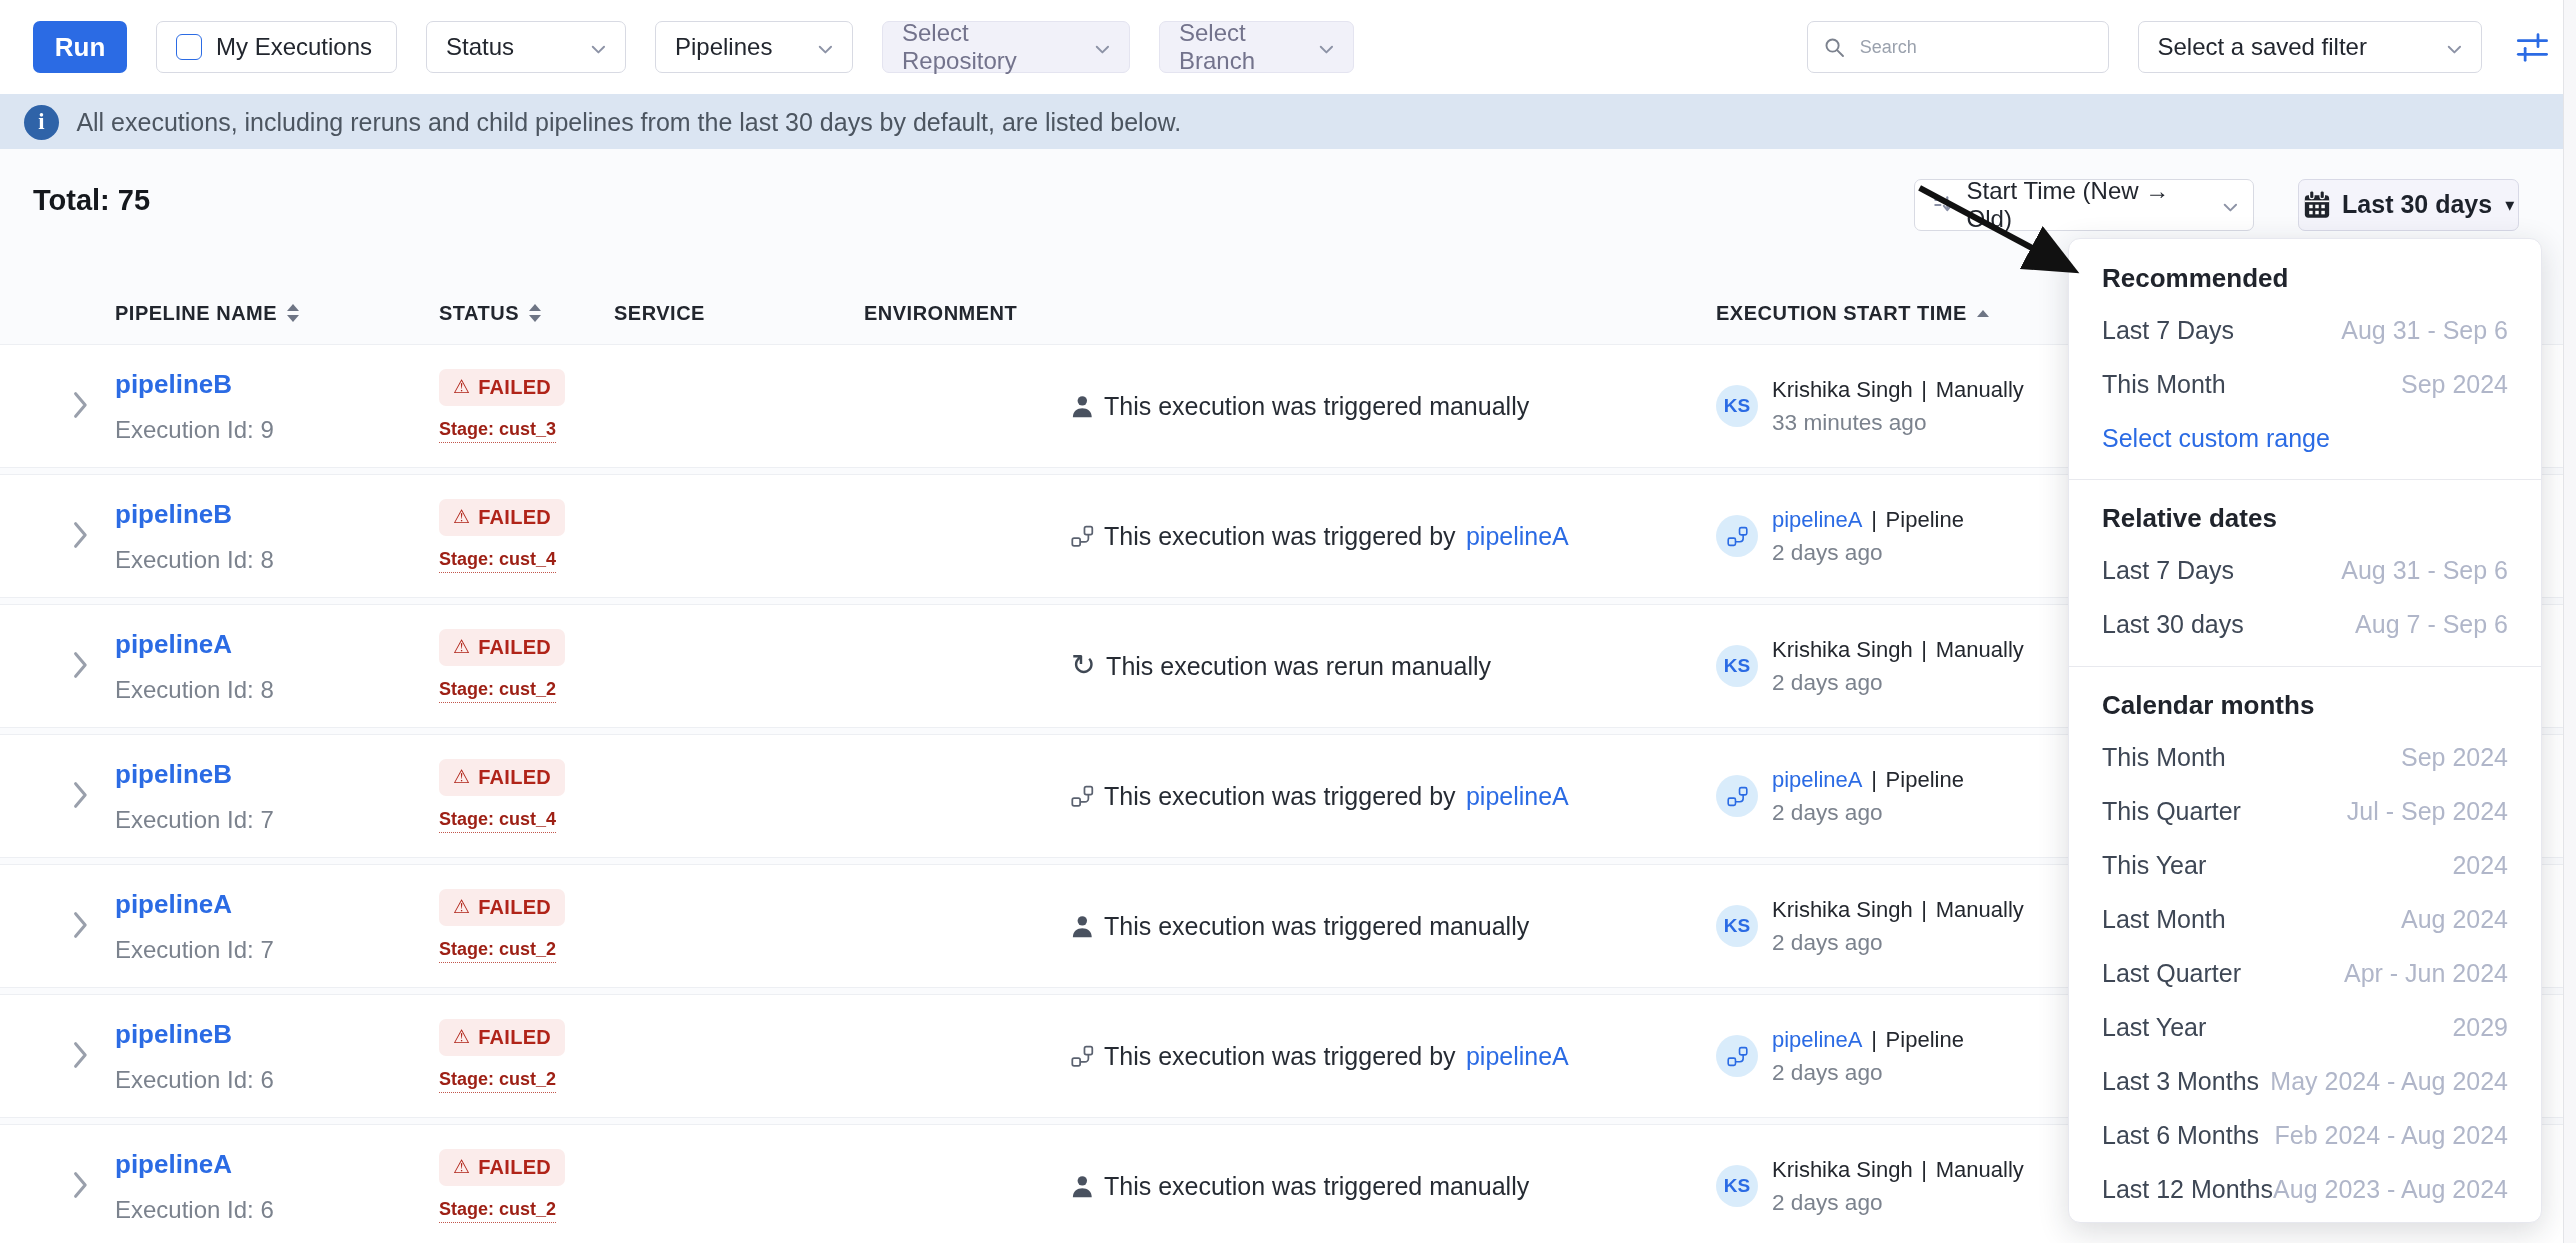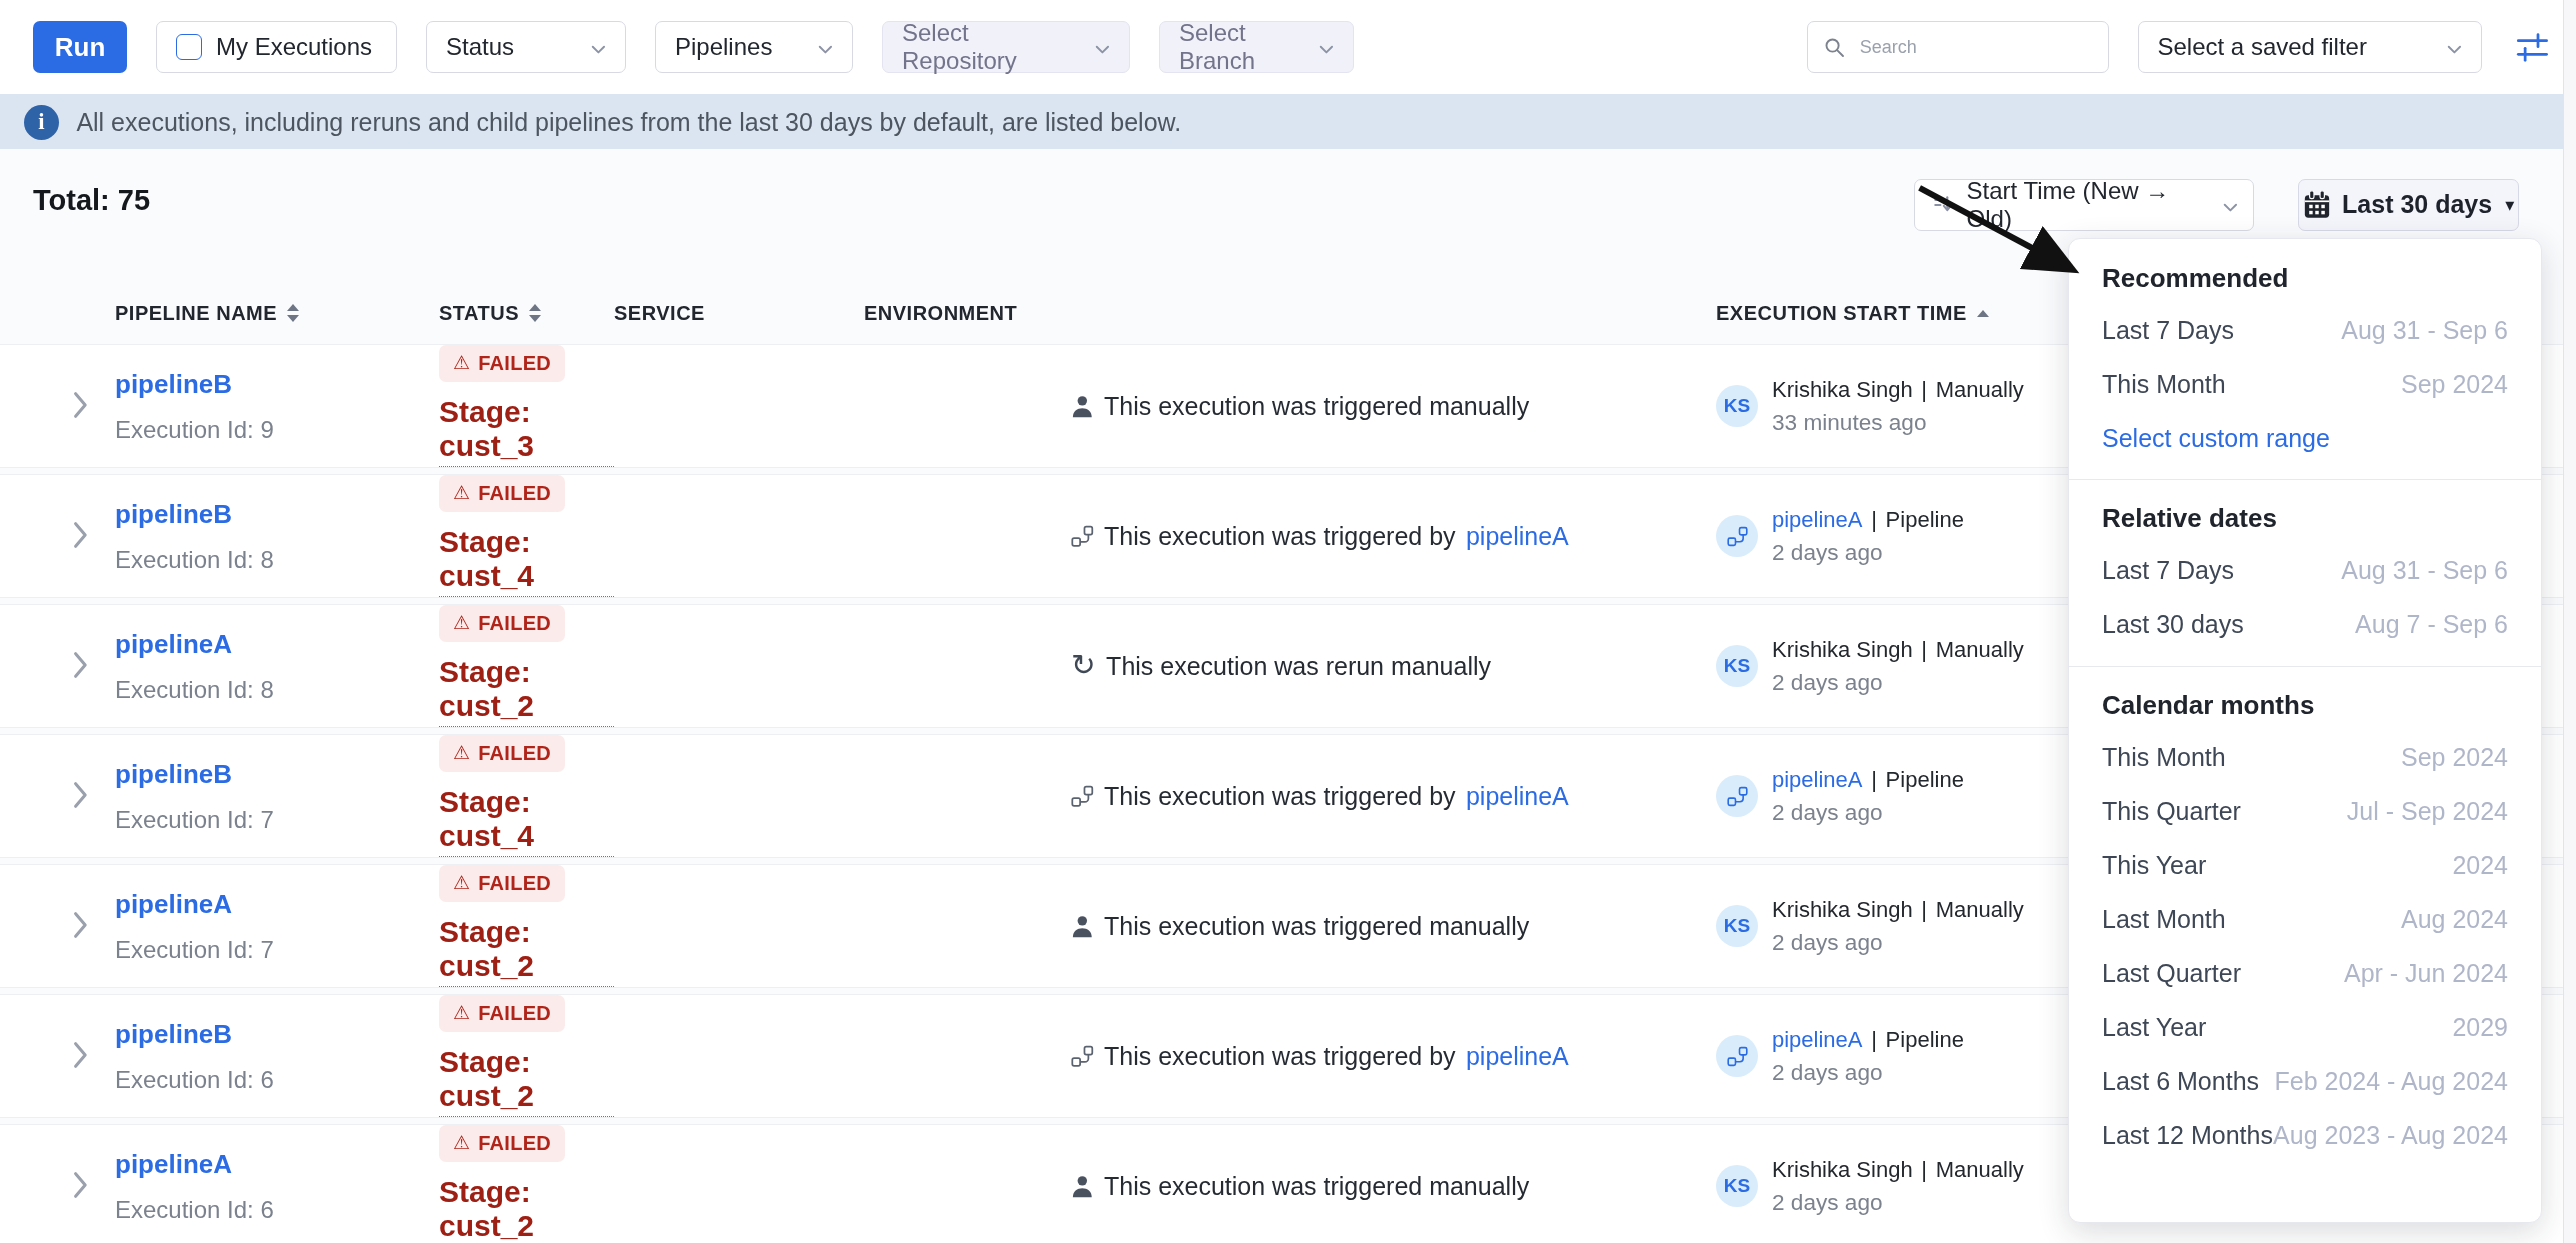--- a/index.html
+++ b/index.html
@@ -52,21 +52,21 @@
 
   .rows{position:absolute;left:0;top:195px;right:0;}
   .row{height:124px;background:#fff;margin-bottom:6px;border-top:0.9px solid #edeff3;border-bottom:0.9px solid #edeff3;align-items:center;box-sizing:border-box;}
   .c-chev{grid-column:1;display:flex;align-items:center;padding-left:5.2px;cursor:pointer;}
   .c-name{grid-column:2;display:flex;flex-direction:column;gap:16px;align-items:flex-start;}
   .name-link{color:#2b6be4;font-size:26px;font-weight:bold;text-decoration:none;cursor:pointer;}
   .exec-id{color:#7b828d;font-size:24px;}
   .c-status{grid-column:3;display:flex;flex-direction:column;align-items:flex-start;gap:13px;}
   .badge{display:inline-flex;align-items:center;gap:7.8px;background:#fbeceb;color:#b02419;font-size:20px;font-weight:bold;padding:7px 14px;border-radius:7px;letter-spacing:0.3px;}
   .warn{font-size:19px;line-height:1;margin-top:-1.7px;}
-  .stage{color:#9e2015;font-size:30px;font-weight:bold;border-bottom:1.7px dotted #c2564b;padding-bottom:2.6px;cursor:pointer;}
+  .stage{color:#9e2015;font-size:18px;font-weight:bold;border-bottom:1.7px dotted #c2564b;padding-bottom:2.6px;cursor:pointer;}
   .c-trigger{grid-column:6;display:flex;align-items:center;gap:10.4px;font-size:25px;color:#262b33;}
   .tico{display:flex;align-items:center;color:#5b6270;}
   .rer{font-size:29.5px;color:#3f4854;line-height:1;margin-top:-3.5px;}
   .tlink{color:#2b6be4;text-decoration:none;cursor:pointer;}
   .c-time{grid-column:7;display:flex;align-items:center;gap:14px;}
   .avatar{width:42px;height:42px;border-radius:50%;background:#d9ecfb;color:#2b6be4;font-weight:bold;font-size:19px;display:flex;align-items:center;justify-content:center;flex:none;}
   .avatar .av-p{display:flex;color:#2b6be4;}
   .meta{display:flex;flex-direction:column;gap:7px;}
   .author{font-size:22px;color:#23272e;display:flex;align-items:center;gap:8.7px;white-space:nowrap;}
   .alink{color:#2b6be4;text-decoration:none;cursor:pointer;}
@@ -630,20 +630,24 @@
           <div class="mitem">
             <span class="mlabel">Last Quarter</span>
             <span class="mvalue">Apr - Jun 2024</span>
           </div>
 
           <div class="mitem">
             <span class="mlabel">Last Year</span>
             <span class="mvalue">2029</span>
           </div>
 
+          <div class="mitem">
+            <span class="mlabel">Last 3 Months</span>
+            <span class="mvalue">May 2024 - Aug 2024</span>
+          </div>
 
           <div class="mitem">
             <span class="mlabel">Last 6 Months</span>
             <span class="mvalue">Feb 2024 - Aug 2024</span>
           </div>
 
           <div class="mitem">
             <span class="mlabel">Last 12 Months</span>
             <span class="mvalue">Aug 2023 - Aug 2024</span>
           </div>

